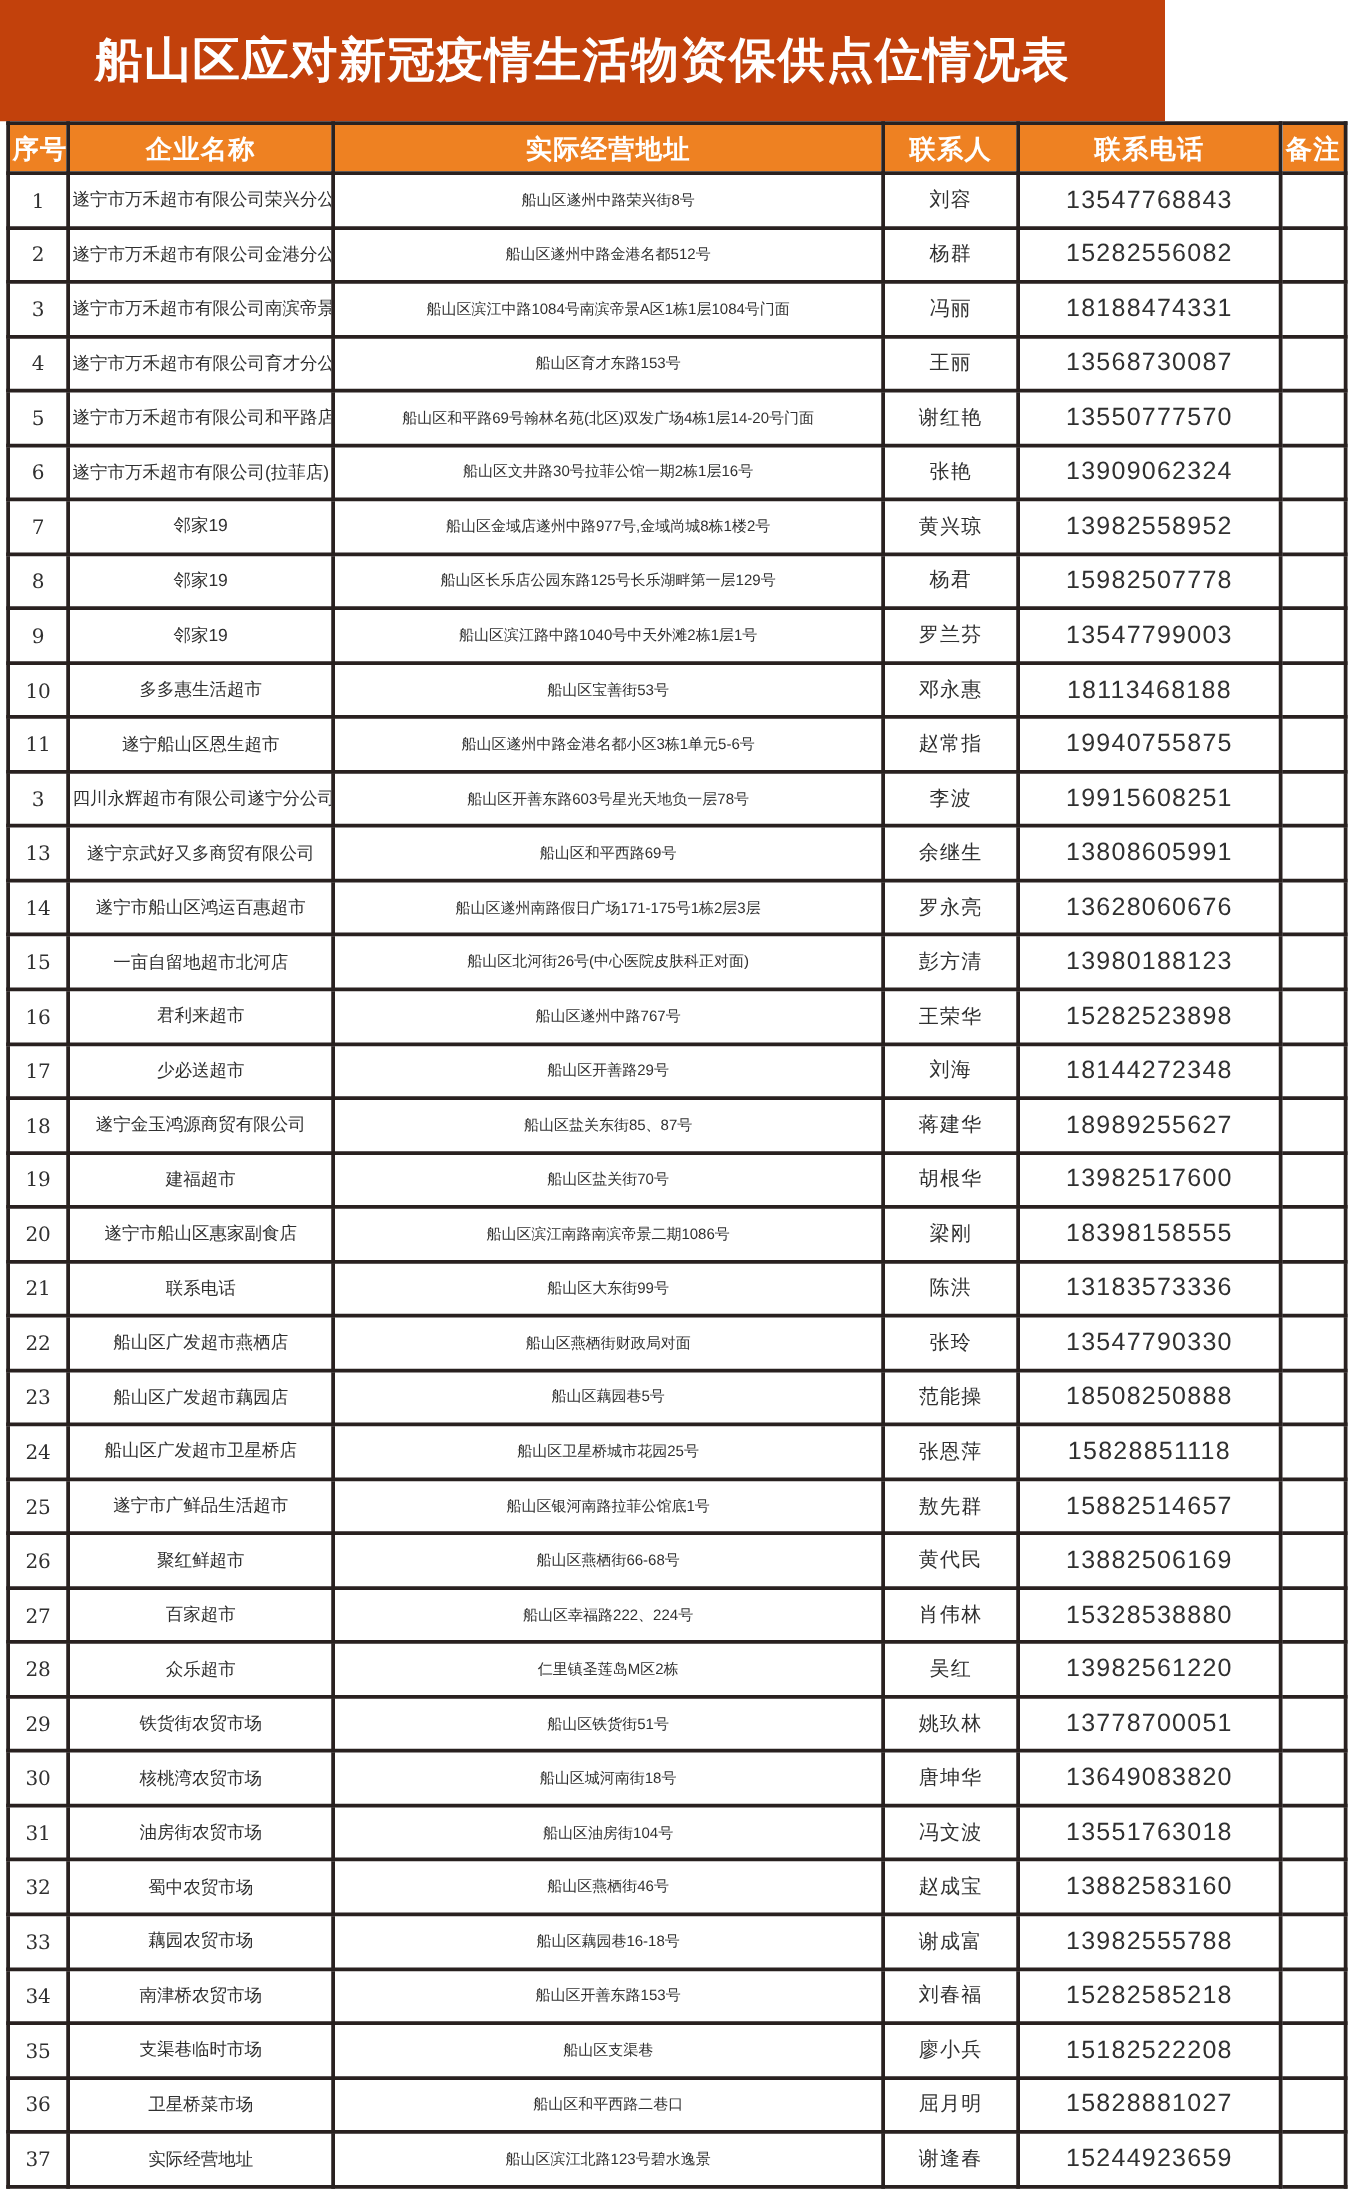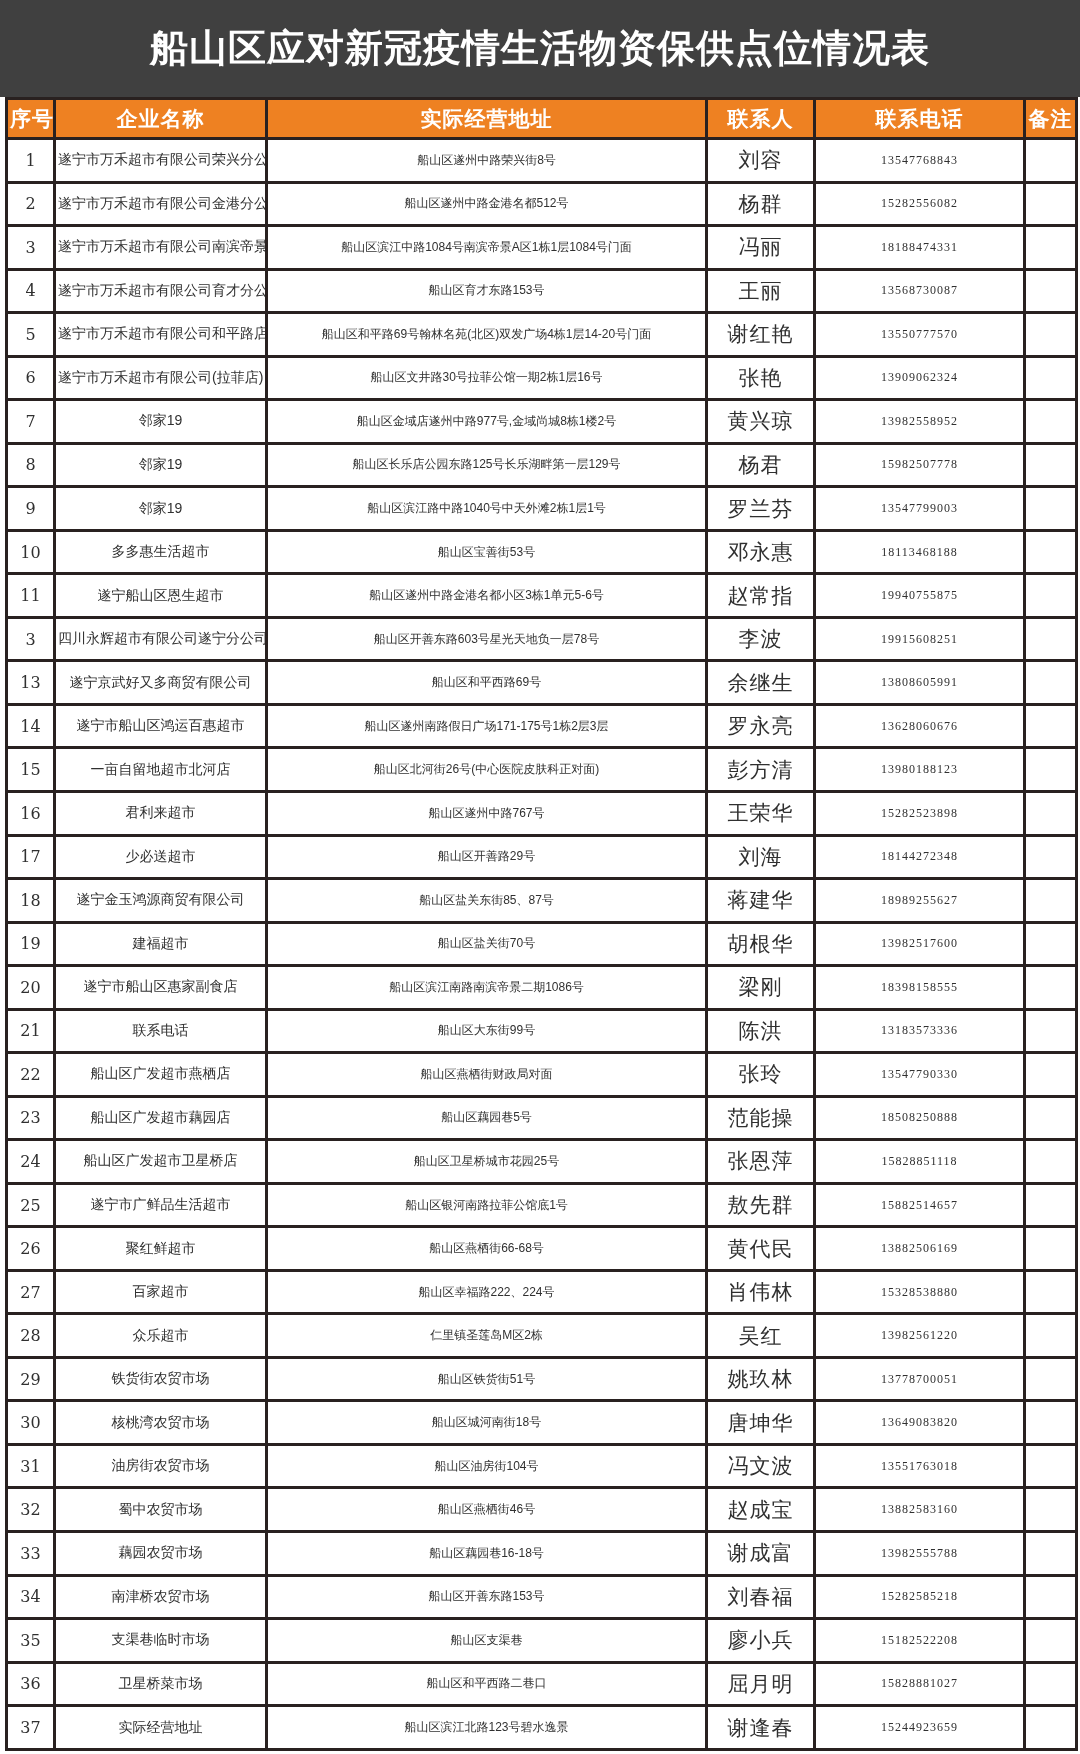--- a/index.html
+++ b/index.html
@@ -2,22 +2,22 @@
 <html lang="zh"><head>
 <meta charset="utf-8">
 <style>
   html,body{margin:0;padding:0;background:#ffffff;}
   body{
     width:1080px;height:1754px;overflow:hidden;
     font-family:"Liberation Sans", sans-serif;
     -webkit-font-smoothing:antialiased;
   }
   .title-band{
-    width:1080px;height:97px;
-    background:#404040;
+    width:932px;height:97px;
+    background:#c2410c;
     display:flex;align-items:center;justify-content:center;
   }
   .title{
     color:#ffffff;font-weight:bold;font-size:38px;letter-spacing:1px;
     font-family:"Liberation Sans", sans-serif;
   }
   table.supply{
     border-collapse:collapse;table-layout:fixed;
     width:1070px;height:1654px;
     margin:0 5px;
@@ -31,24 +31,24 @@
   }
   .supply thead tr{height:40px;}
   .supply th{
     background:#EE8122;color:#ffffff;
     font-weight:bold;font-size:21px;letter-spacing:1px;
   }
   .supply td{color:#303030;}
   .c-no{font-family:"DejaVu Serif", serif;font-size:16px;color:#2a2a2a;}
   .c-name{font-size:14px;}
   .c-addr{font-size:12px;}
-  .c-contact{font-size:21px;letter-spacing:1px;}
+  .c-contact{font-size:16px;letter-spacing:1px;}
   .c-phone{
-    font-family:Liberation Serif, serif;
-    font-size:12px;letter-spacing:1px;color:#1f1f1f;
+    font-family:Liberation Sans, sans-serif;
+    font-size:20px;letter-spacing:1px;color:#1f1f1f;
   }
   .c-note{font-size:14px;}
 </style>
 </head>
 <body>
 
 <div class="title-band">
   <div class="title">船山区应对新冠疫情生活物资保供点位情况表</div>
 </div>
 

